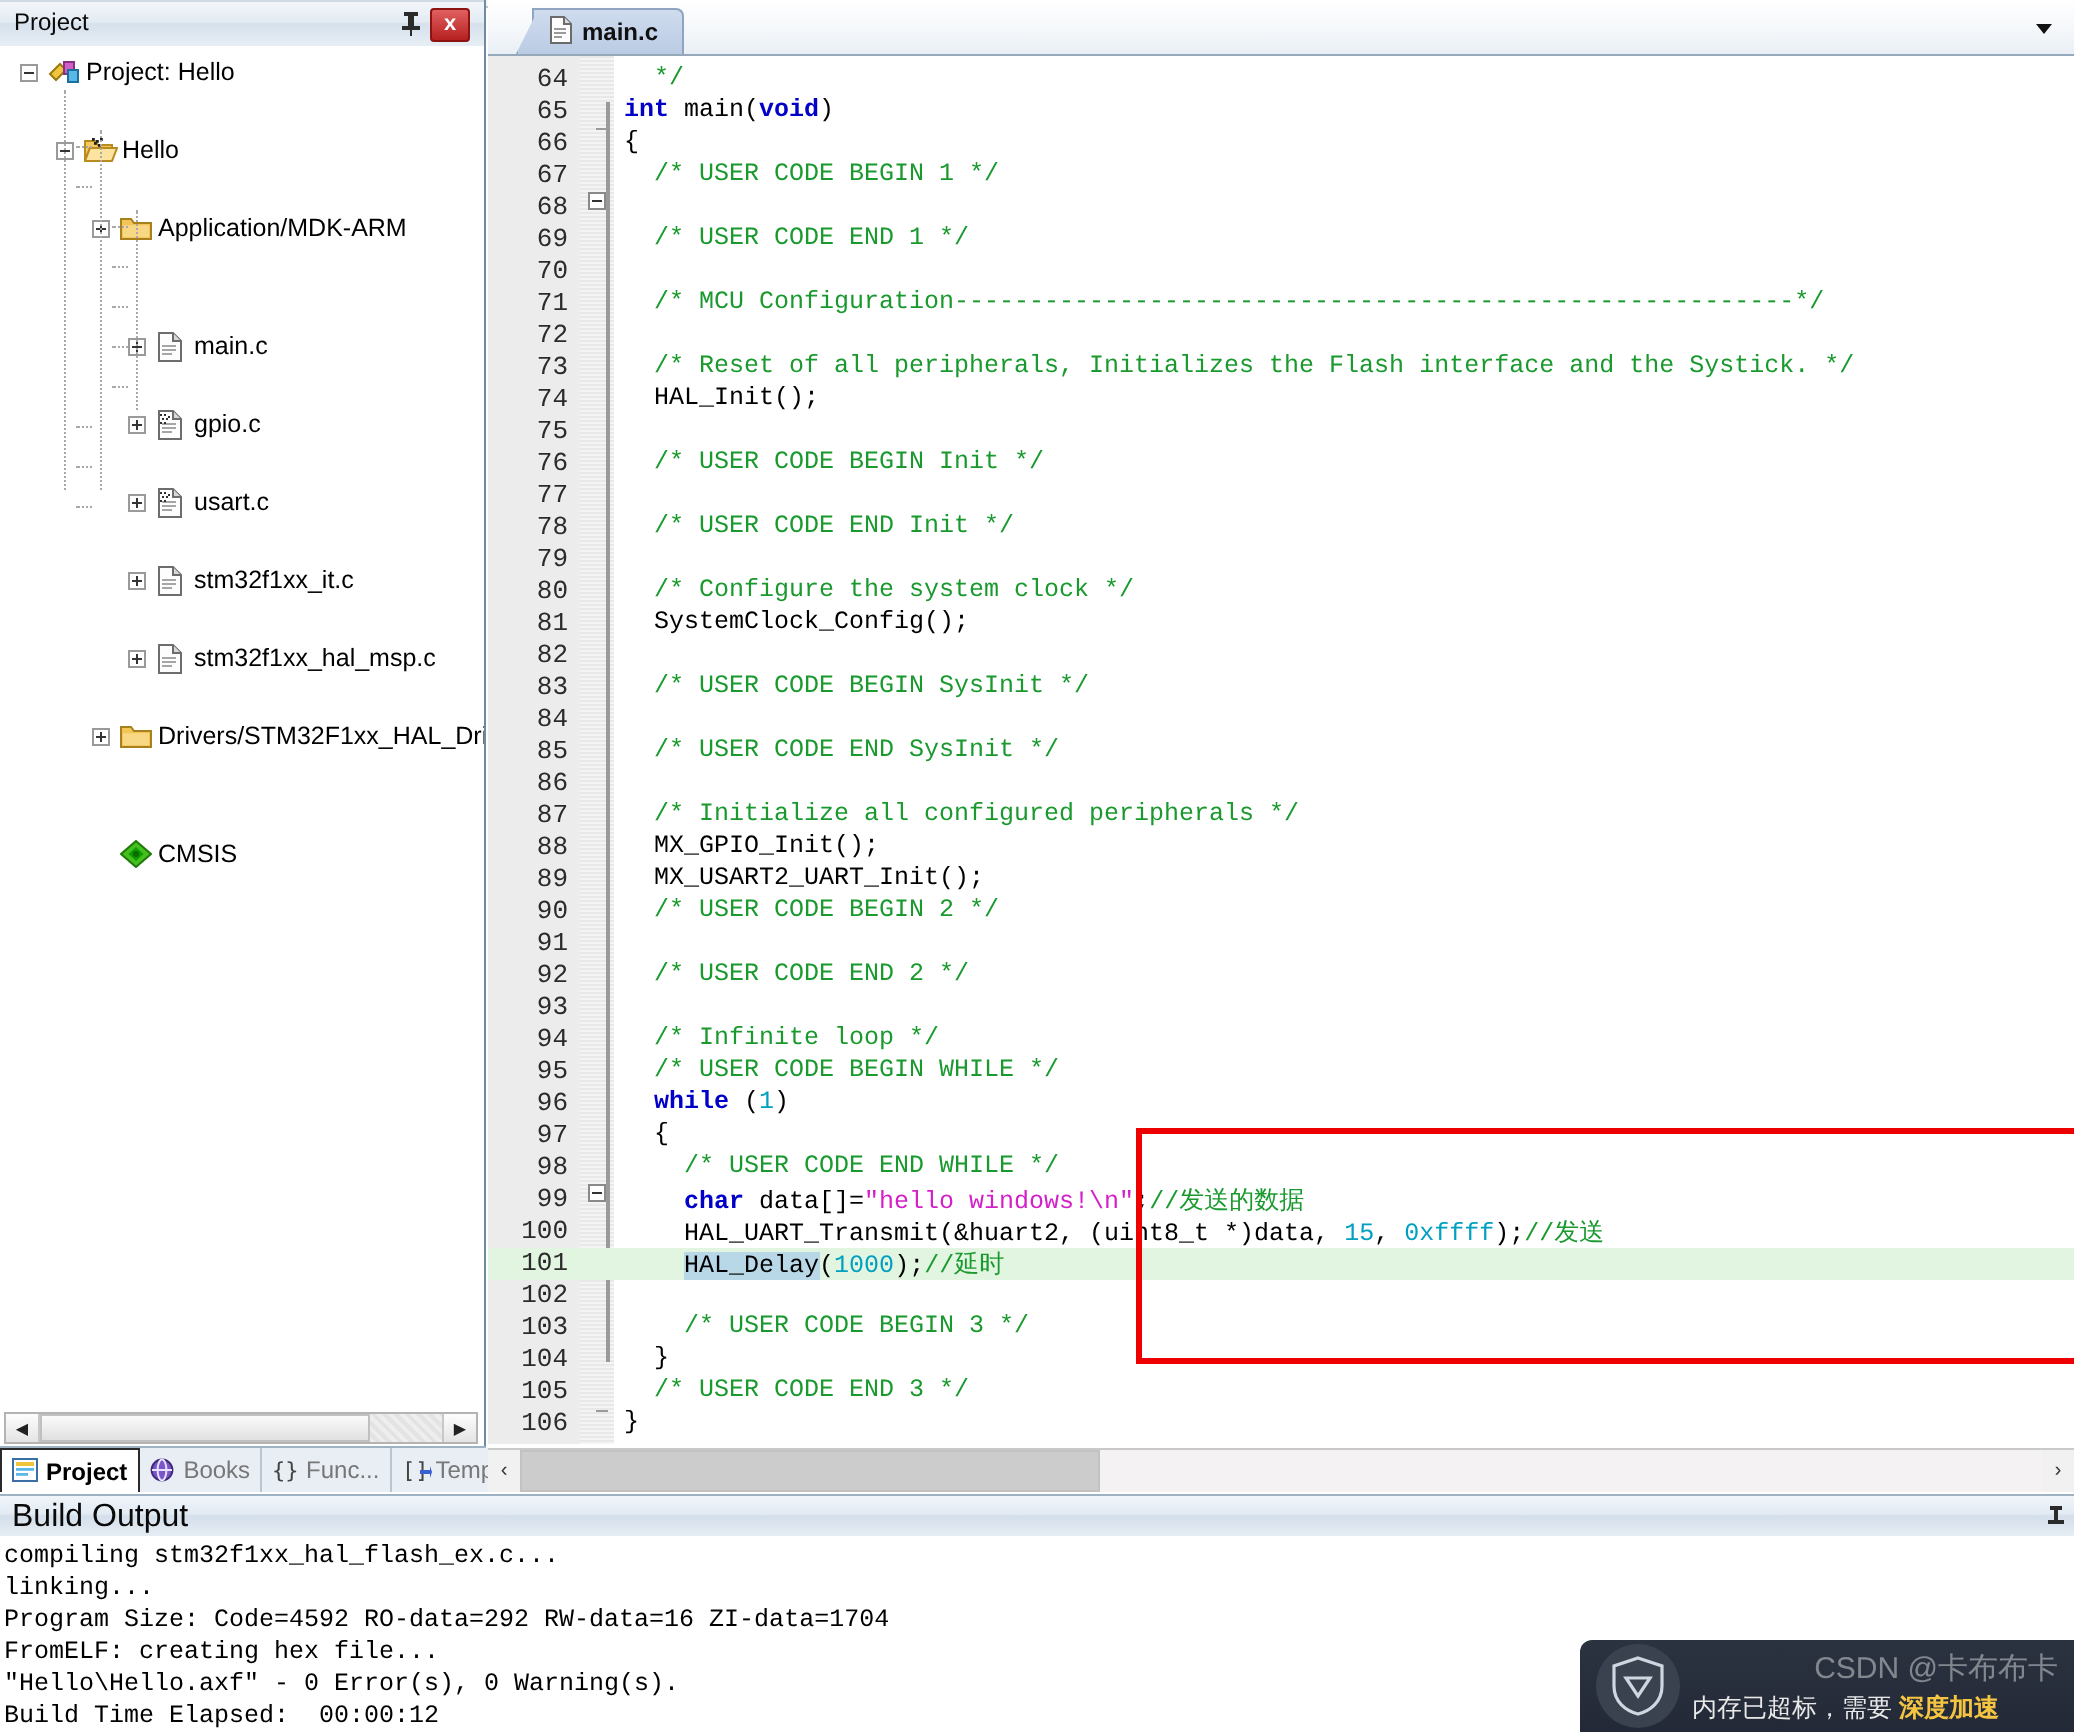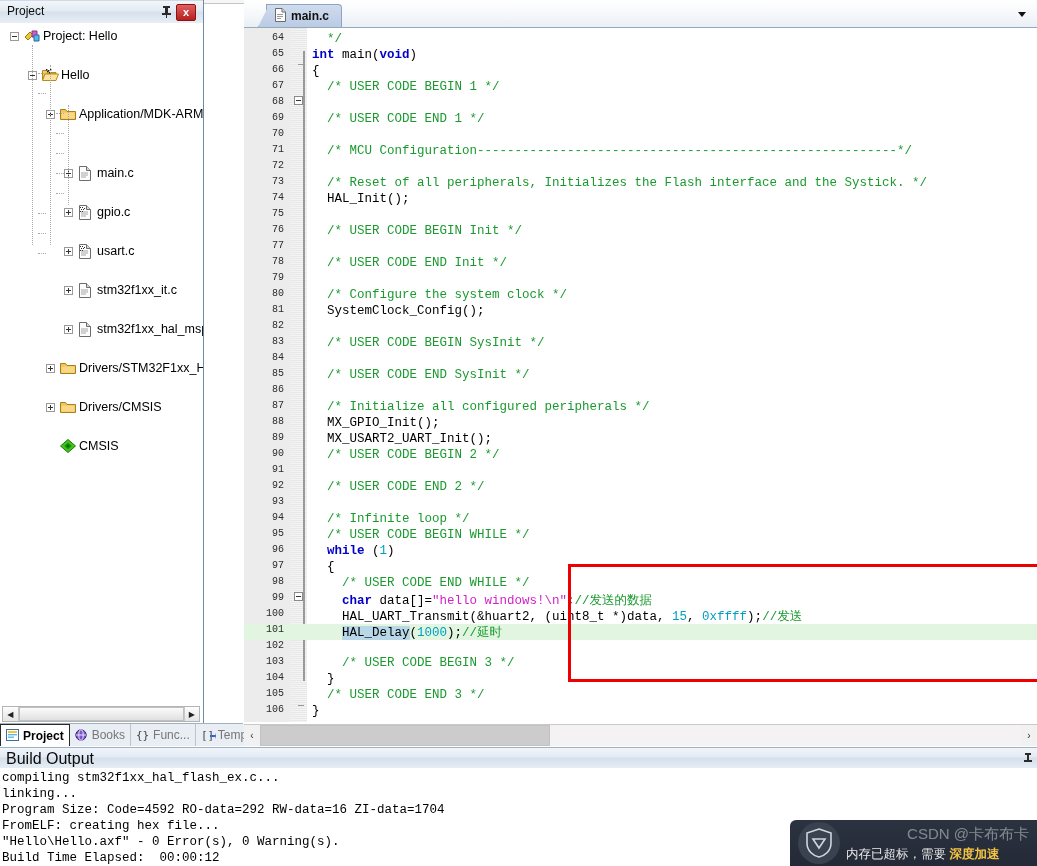--- a/index.html
+++ b/index.html
@@ -7,21 +7,21 @@
     width:1037px;height:866px;overflow:hidden;
     background:#ffffff;
     font-family:"Liberation Sans", sans-serif;
     font-size:12px;
     -webkit-font-smoothing:none;
   }
   #app{position:relative;width:1037px;height:866px;}
 
   
   #project-panel{
-    position:absolute;left:0;top:0;width:204px;height:746px;
+    position:absolute;left:0;top:0;width:243px;height:746px;
     background:#ffffff;
     border-right:1px solid #6f8ba4;
     box-sizing:border-box;
   }
   #project-titlebar{
     position:relative;height:22px;
     background:linear-gradient(to bottom,#f2f6fa 0%,#e3ebf3 45%,#d6e1ec 50%,#e7eef5 100%);
     border-bottom:1px solid #a5b8c9;
     border-top:1px solid #cfdae5;
   }
@@ -142,21 +142,21 @@
   #fold-line{
     position:absolute;left:59px;top:23px;width:2px;height:630px;background:#9a9a9a;
   }
   .crow{
     position:absolute;left:0;right:0;height:16px;
     font-family:"Liberation Mono","DejaVu Sans Mono",monospace;
     font-size:12.5px;white-space:pre;
   }
   .crow .ln{
     position:absolute;left:0;width:40px;text-align:right;color:#2b2b2b;
-    font-family:"Liberation Mono","DejaVu Sans Mono",monospace;font-size:10px;
+    font-family:"Liberation Mono","DejaVu Sans Mono",monospace;font-size:13px;
   }
   .crow .code{position:absolute;left:68px;white-space:pre;}
   .kw{color:#0000c8;font-weight:bold;}
   .cmt{color:#1a9a2e;}
   .str{color:#d420c8;}
   .num{color:#00a0c0;}
   .txt{color:#000000;}
   .rowhl{background:#e1f5e1;}
   .selhl{background:#b8d8e8;}
 
@@ -377,28 +377,20 @@
             </svg></span>
           <span class="lbl" style="left: 97px;">stm32f1xx_hal_msp.c</span>
         </div>
         <div class="tnode" style="top: 180px;">
           <span class="exp plus" style="left: 46px;"></span>
           <span class="ico" style="left: 60px;"><svg width="16" height="14" viewBox="0 0 16 14">
               <path d="M0.5 2.5 H5.5 L7 4.5 H15.5 V12.5 H0.5 Z" fill="#f3c557" stroke="#a8811e"></path>
               <rect x="1.5" y="5.6" width="13" height="6" fill="#f8d885"></rect>
             </svg></span>
           <span class="lbl" style="left: 79px;">Drivers/STM32F1xx_HAL_Driv</span>
-        </div>
-        <div class="tnode" style="top: 200px;">
-          <span class="exp plus" style="left: 46px;"></span>
-          <span class="ico" style="left: 60px;"><svg width="16" height="14" viewBox="0 0 16 14">
-              <path d="M0.5 2.5 H5.5 L7 4.5 H15.5 V12.5 H0.5 Z" fill="#f3c557" stroke="#a8811e"></path>
-              <rect x="1.5" y="5.6" width="13" height="6" fill="#f8d885"></rect>
-            </svg></span>
-          <span class="lbl" style="left: 79px;">Drivers/CMSIS</span>
         </div>
         <div class="tnode" style="top: 220px;">
           <span class="ico" style="left: 60px;"><svg width="16" height="14" viewBox="0 0 16 14">
               <polygon points="8,0.5 15.5,7 8,13.5 0.5,7" fill="#46c020" stroke="#1c7a08"></polygon>
               <polygon points="8,3.5 11.8,7 8,10.5 4.2,7" fill="#0aa000"></polygon>
               <circle cx="8" cy="7" r="1.6" fill="#0d6b00"></circle>
             </svg></span>
           <span class="lbl" style="left: 79px;">CMSIS</span>
         </div>
         <div class="dotted-v" style="left: 32px; top: 22px; height: 200px;"></div>

